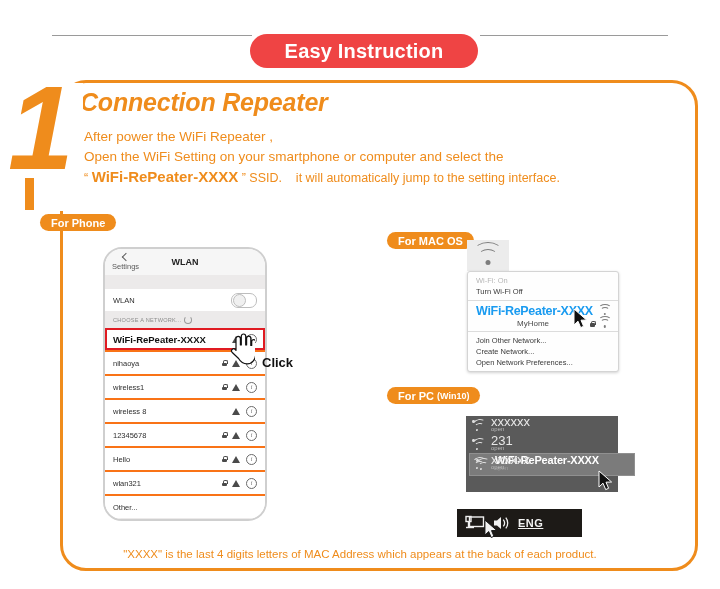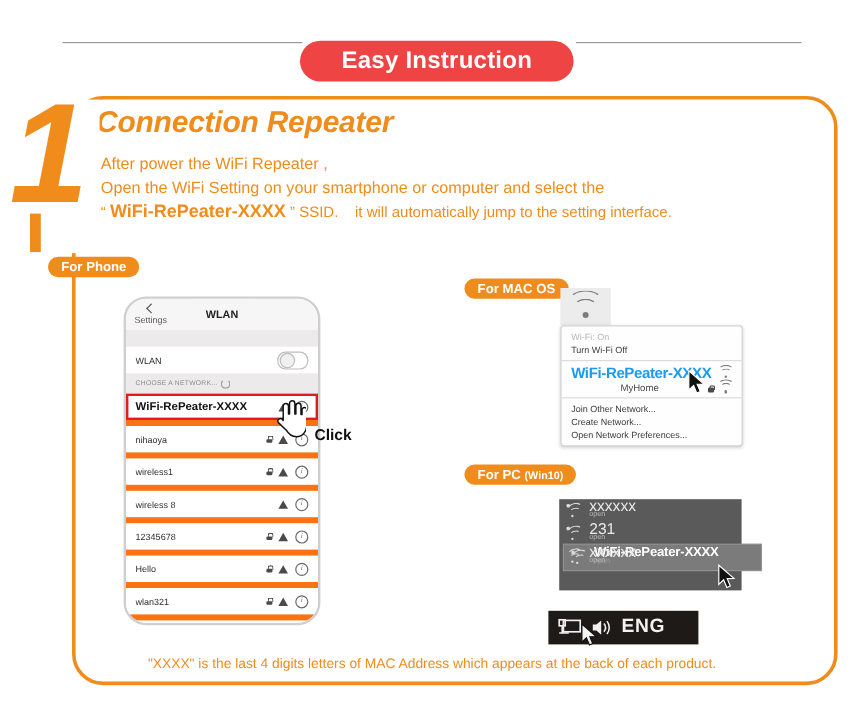--- a/index.html
+++ b/index.html
@@ -91,21 +91,21 @@
   .chev{
     width:5px;height:5px;border-left:1.4px solid #5b5b5b;
     border-bottom:1.4px solid #5b5b5b;transform:rotate(45deg);
   }
   .ph-navtitle{
     position:absolute;left:0;right:0;text-align:center;
     font-size:9px;font-weight:bold;color:#222;
   }
   .ph-gap{height:14px;background:#eceaea;}
   .ph-row{
-    height:22px;background:#fff;border-top:5px solid #f97316;
+    height:22px;background:#fff;border-top:2px solid #f97316;
     display:flex;align-items:center;padding:0 8px;
     font-size:7.5px;color:#2e2e2e;position:relative;
   }
   .ph-row.first{border-top:none;}
   .ph-row .nm{flex:1;white-space:nowrap;overflow:hidden;}
   .ph-icons{display:flex;align-items:center;gap:5px;}
   .toggle{
     width:24px;height:13px;border-radius:7px;background:#fff;
     border:1px solid #bdbdbd;position:relative;
   }
@@ -233,21 +233,21 @@
     position:absolute;left:0;top:0;width:2.6px;height:2.6px;border-radius:50%;
     background:#dcdcdc;border:none;
   }
   .win-cursor{position:absolute;left:598px;top:470px;width:16px;height:21px;z-index:9;}
 
   
   .taskbar{
     position:absolute;left:457px;top:509px;width:109px;height:28px;
     background:#1d1a17;display:flex;align-items:center;gap:7px;padding:0 8px;
   }
-  .tb-eng{color:#f2f2f2;font-size:16px;font-weight:bold;letter-spacing:.5px;}
+  .tb-eng{color:#f2f2f2;font-size:11px;font-weight:bold;letter-spacing:.5px;text-decoration:underline;}
   .tb-cursor{position:absolute;left:484px;top:519px;width:15px;height:20px;z-index:9;}
 
   
   .footnote{
     position:absolute;left:0;top:548px;width:720px;text-align:center;
     font-size:11.5px;color:#ef8c1c;
   }
 </style>
 </head>
 <body>

